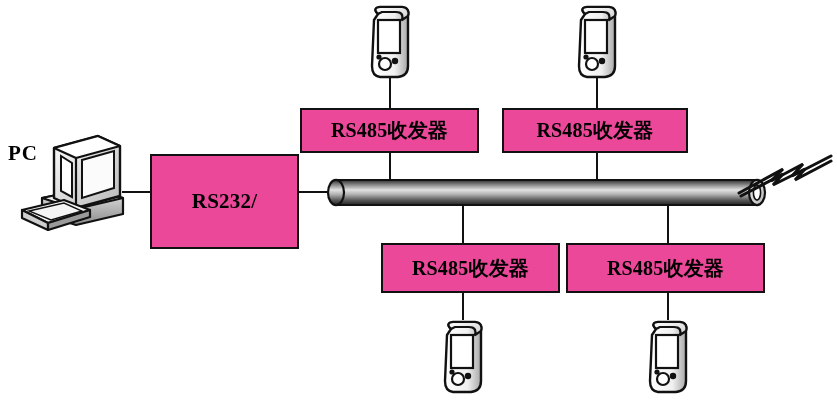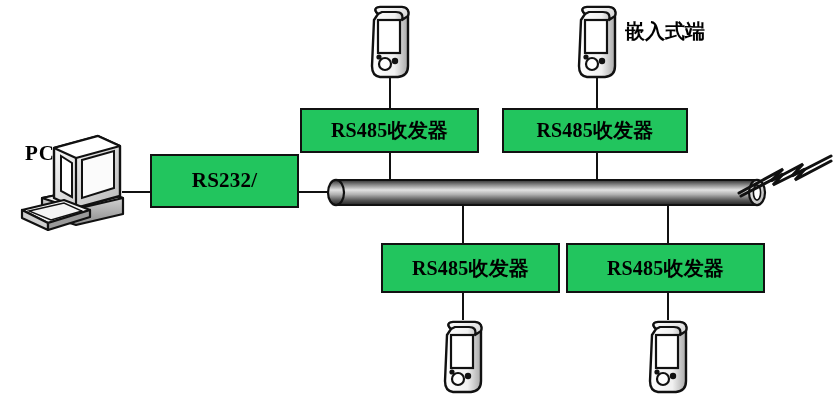--- a/index.html
+++ b/index.html
@@ -1,29 +1,29 @@
 <!DOCTYPE html>
 <html><head>
 <meta charset="utf-8">
 <style>
   html,body{margin:0;padding:0;background:#ffffff;}
   body{width:837px;height:402px;position:relative;overflow:hidden;
        font-family:"Liberation Serif","DejaVu Serif",serif;color:#000;}
   #stage{position:absolute;left:0;top:0;width:837px;height:402px;}
-  .node{position:absolute;box-sizing:border-box;border:2px solid #111;background:#22c55e;
+  .node{position:absolute;box-sizing:border-box;border:2px solid #111;background:#ec4899;
         display:flex;align-items:center;justify-content:center;text-align:center;
         line-height:1.12;font-weight:700;letter-spacing:.2px;}
   .node span{display:block;}
   .xcv{font-size:21px;}
   .trx{font-size:20px;}
   .wire{position:absolute;background:#111;}
   .wire.v{width:2px;}
   .wire.h{height:2px;}
   .label{position:absolute;font-weight:700;}
-  #pc-label{font-size:21px;left:8px;top:141px;letter-spacing:1px;margin-left:17px;}
+  #pc-label{font-size:21px;left:8px;top:141px;letter-spacing:1px;}
   #emb-label{font-size:20px;left:625px;top:18px;}
   .svgbox{position:absolute;}
 </style>
 </head>
 <body>
 
 <div id="stage">
 
   <svg class="svgbox" style="left:20px;top:126px;" width="110" height="105" viewBox="0 0 110 105">
     <defs>
@@ -51,21 +51,21 @@
 
     <path d="M2,84 L44,74 L70,84 L28,97 Z" fill="#f4f4f4" stroke="#111" stroke-width="2.2" stroke-linejoin="round"></path>
     <path d="M2,84 L2,92 L28,104 L28,97 Z" fill="#cfcfcf" stroke="#111" stroke-width="2.2" stroke-linejoin="round"></path>
     <path d="M28,97 L70,84 L70,91 L28,104 Z" fill="#9a9a9a" stroke="#111" stroke-width="2.2" stroke-linejoin="round"></path>
     <path d="M9,85 L44,77 L62,85 L31,94 Z" fill="none" stroke="#111" stroke-width="1.4"></path>
   </svg>
   <div class="label" id="pc-label">PC</div>
 
   <div class="wire h" style="left:122px;top:191px;width:30px;"></div>
 
-  <div class="node xcv" style="left:150px;top:154px;width:149px;height:54px;flex-direction:column;">
+  <div class="node xcv" style="left:150px;top:154px;width:149px;height:95px;flex-direction:column;">
     <span>RS232/</span>
   </div>
 
   <div class="wire h" style="left:299px;top:191px;width:36px;"></div>
 
   <svg class="svgbox" style="left:326px;top:176px;" width="442" height="34" viewBox="0 0 442 34">
     <defs>
       <linearGradient id="cylgrad" x1="0" y1="0" x2="0" y2="1">
         <stop offset="0%" stop-color="#2f2f2f"></stop>
         <stop offset="20%" stop-color="#8b8b8b"></stop>
@@ -118,21 +118,20 @@
   <div class="wire v" style="left:389px;top:152px;height:28px;"></div>
 
   <svg class="svgbox" style="left:571px;top:4px;" width="54" height="78" viewBox="0 0 54 78">
     <path d="M14,10 Q8,4 16,3 L38,3 Q46,4 44,12 L44,62 Q44,72 34,73 L16,73 Q8,72 8,62 L10,16 Z" fill="url(#pdagrad)" stroke="#111" stroke-width="2.4" stroke-linejoin="round"></path>
     <path d="M14,10 Q8,4 16,3 L38,3 Q46,4 44,12 L38,16 Q40,8 32,8 L18,8 Z" fill="url(#pdatop)" stroke="#111" stroke-width="2.2" stroke-linejoin="round"></path>
     <rect x="14" y="16" width="22" height="33" fill="#ffffff" stroke="#111" stroke-width="2.2"></rect>
     <circle cx="21" cy="60" r="6" fill="#ffffff" stroke="#111" stroke-width="2.2"></circle>
     <circle cx="15" cy="53" r="2.6" fill="#111"></circle>
     <circle cx="31" cy="57" r="3.2" fill="#111"></circle>
   </svg>
-  <div class="label" id="emb-label">嵌入式端</div>
   <div class="wire v" style="left:596px;top:78px;height:31px;"></div>
   <div class="node trx" style="left:502px;top:108px;width:186px;height:45px;">
     <span>RS485收发器</span>
   </div>
   <div class="wire v" style="left:596px;top:152px;height:28px;"></div>
 
   <div class="wire v" style="left:462px;top:206px;height:38px;"></div>
   <div class="node trx" style="left:381px;top:243px;width:179px;height:50px;">
     <span>RS485收发器</span>
   </div>

